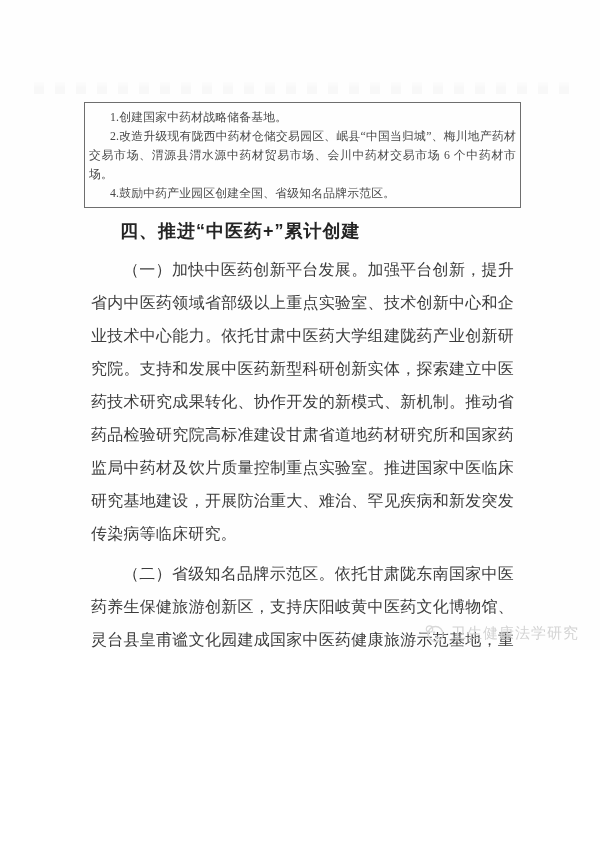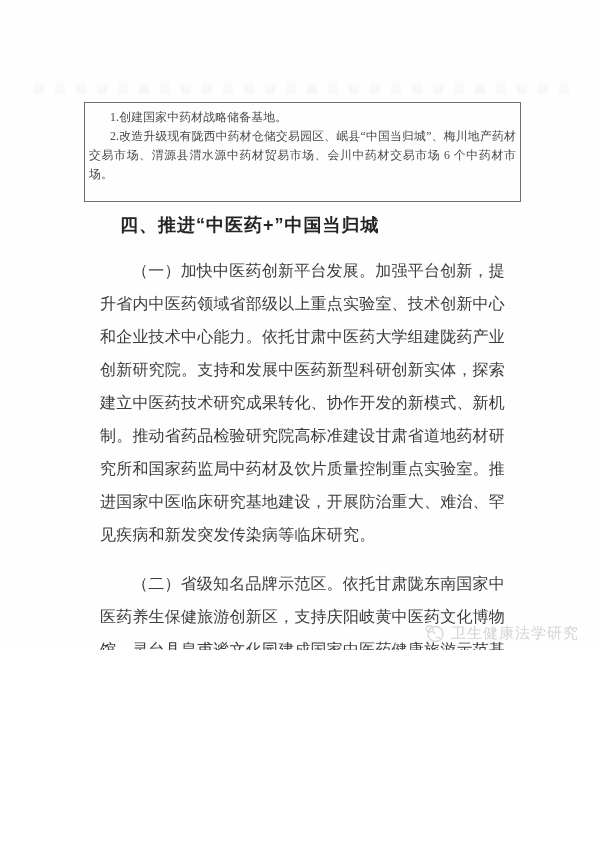--- a/index.html
+++ b/index.html
@@ -59,21 +59,21 @@
   .body-text {
     width: 437px;
     margin-top: 9px;
     font-size: 16px;
     line-height: 33px;
     letter-spacing: 0.2px;
     text-align: justify;
     color: #3c3c3c;
   }
   .body-text p {
-    margin: 16px;
+    margin: 7px;
     text-indent: 2em;
   }
   .watermark {
     position: absolute;
     right: 21px;
     bottom: 6px;
     display: flex;
     align-items: center;
     gap: 5px;
     color: #d3d3d3;
@@ -88,23 +88,24 @@
 <body>
 
 <div class="page">
   <div class="content">
 
     <div class="remnant"></div>
 
     <div class="notice-box">
       <p class="notice-item">1.创建国家中药材战略储备基地。</p>
       <p class="notice-item">2.改造升级现有陇西中药材仓储交易园区、岷县“中国当归城”、梅川地产药材交易市场、渭源县渭水源中药材贸易市场、会川中药材交易市场 6 个中药材市场。</p>
+      <p class="notice-item">4.鼓励中药产业园区创建全国、省级知名品牌示范区。</p>
     </div>
 
-    <h2 class="heading">四、推进“中医药+”中国当归城</h2>
+    <h2 class="heading">四、推进“中医药+”累计创建</h2>
 
     <div class="body-text">
       <p><span>（一）加快中医药创新平台发展。</span><span>加强平台创新，提升省内中医药领域省部级以上重点实验室、技术创新中心和企业技术中心能力。依托甘肃中医药大学组建陇药产业创新研究院。支持和发展中医药新型科研创新实体，探索建立中医药技术研究成果转化、协作开发的新模式、新机制。推动省药品检验研究院高标准建设甘肃省道地药材研究所和国家药监局中药材及饮片质量控制重点实验室。推进国家中医临床研究基地建设，开展防治重大、难治、罕见疾病和新发突发传染病等临床研究。</span></p>
       <p><span>（二）省级知名品牌示范区。</span><span>依托甘肃陇东南国家中医药养生保健旅游创新区，支持庆阳岐黄中医药文化博物馆、灵台县皇甫谧文化园建成国家中医药健康旅游示范基地，重点建设若干个中医药健康旅游示范基地。实施中医药医养康融合推进行动，推动中医医院与老年护理院等合作，开展融合中医特色的老年人养生保健、医疗、康复、护理等服务，建成一批医养康护一体化的中医药医养结合服务示范机构。加强医疗机构食疗药膳推广应用工作，发挥食疗药膳在疾病防治和健康促进中的作用。</span></p>
     </div>
 
   </div>
 
   <div class="watermark">
     <span class="wm-icon">

